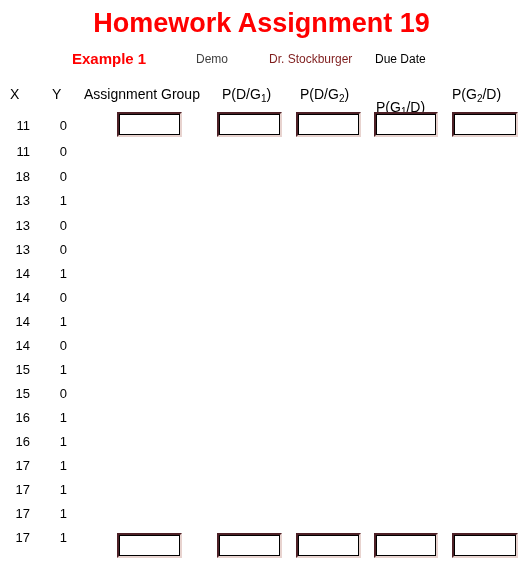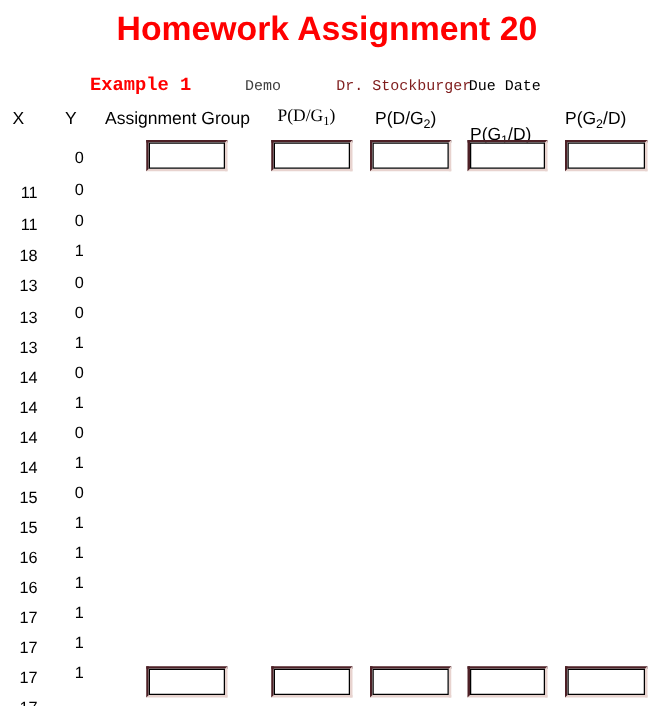--- a/index.html
+++ b/index.html
@@ -25,24 +25,23 @@
     font-size: 27px;
     font-weight: bold;
     color: #ff0000;
     letter-spacing: 0px;
     white-space: nowrap;
   }
 
   .subhead-row {
     position: absolute;
     left: 0;
-    top: 60px;
+    top: 50px;
     width: 423px;
     height: 18px;
-    font-family: Liberation Mono, monospace;
   }
   .example-label {
     position: absolute;
     left: 72px;
     top: 0;
     font-size: 15px;
     font-weight: bold;
     color: #ff0000;
     white-space: nowrap;
   }
@@ -83,33 +82,33 @@
   }
   .col-head sub {
     font-size: 10px;
     vertical-align: baseline;
     position: relative;
     top: 3px;
   }
   .head-x  { left: 10px;  }
   .head-y  { left: 52px;  }
   .head-pg { left: 84px;  }
-  .head-p1 { left: 222px; font-family: Liberation Serif, serif; }
+  .head-p1 { left: 222px; }
   .head-p2 { left: 300px; }
   .head-p3 { left: 376px; margin-top: 13px; }
   .head-p4 { left: 452px; }
 
   .data-cell {
     position: absolute;
     font-size: 13px;
     color: #000000;
     white-space: nowrap;
     text-align: right;
   }
-  .cell-x { width: 22px; left: 8px; margin-top: 28px; }
+  .cell-x { width: 22px; left: 8px; }
   .cell-y { width: 10px; left: 57px; }
 
   .answer-box {
     position: absolute;
     background: #ffffff;
     border-style: solid;
     border-width: 2px;
     border-top-color: #4d2026;
     border-left-color: #4d2026;
     border-right-color: #e8d3cf;
@@ -120,21 +119,21 @@
     width: 100%;
     height: 100%;
     border: 1px solid #000000;
     box-sizing: border-box;
     background: #ffffff;
   }
 </style>
 </head>
 <body>
 
-<div class="title">Homework Assignment 20</div>
+<div class="title">Homework Assignment 19</div>
 
 <div class="subhead-row">
   <div class="example-label">Example 1</div>
   <div class="demo-label">Demo</div>
   <div class="instructor-label">Dr. Stockburger</div>
   <div class="duedate-label">Due Date</div>
 </div>
 
 <div class="col-head head-x">X</div>
 

